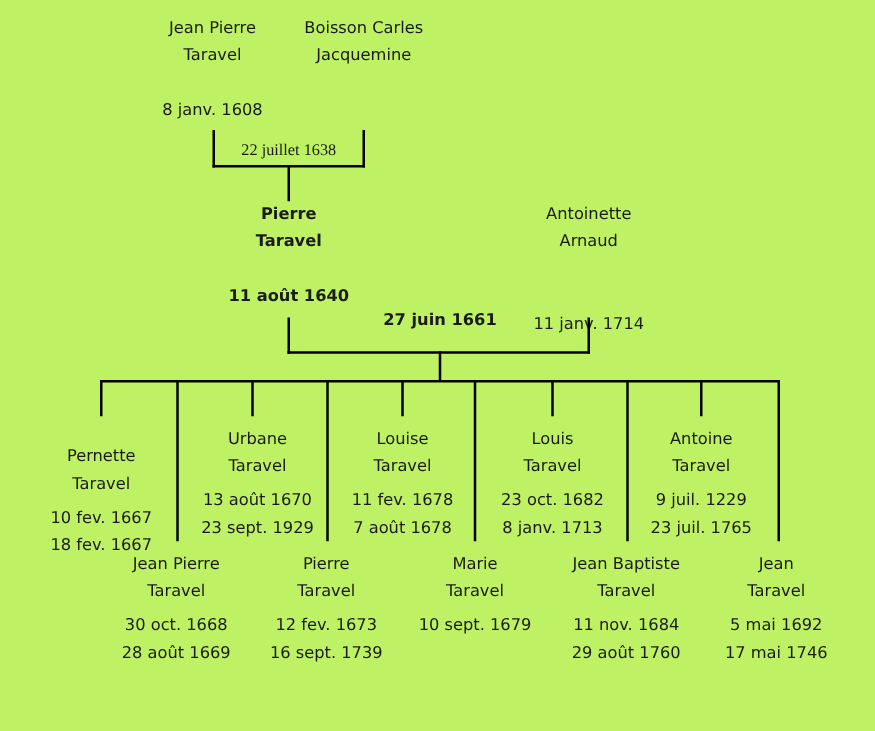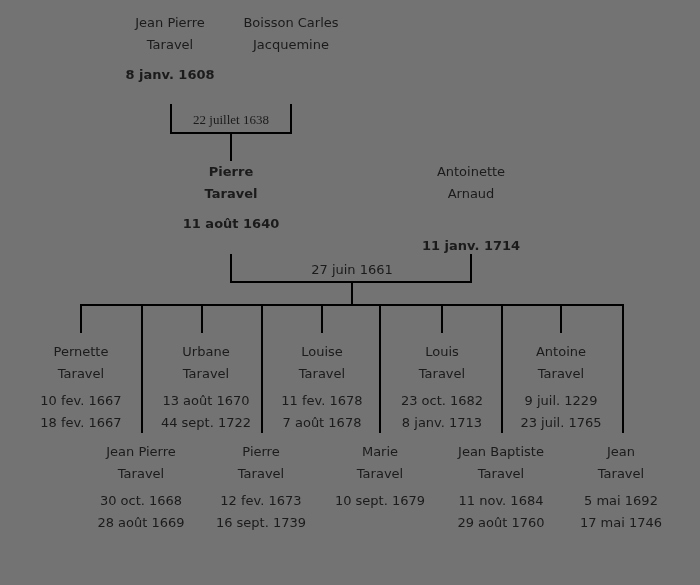--- a/index.html
+++ b/index.html
@@ -7,33 +7,33 @@
   body {
     background: #fae8d1;
     font-family: "DejaVu Sans", sans-serif;
     color: #1b1b1b;
     overflow: hidden;
   }
   .canvas {
     position: relative;
     width: 700px;
     height: 585px;
-    background: #737373;
+    background: #bef264;
   }
   .person {
     position: absolute;
     transform: translateX(-50%);
     text-align: center;
     font-size: 13px;
     line-height: 22px;
     white-space: nowrap;
   }
   .person .pname { min-height: 22px; }
   .person .pdate { min-height: 22px; }
-  .person.parents .pdates { margin-top: 8px; font-weight: bold; }
+  .person.parents .pdates { margin-top: 22px; }
   .person.kid .pdates { margin-top: 5px; }
   .person.bold { font-weight: bold; }
   .mlabel {
     position: absolute;
     transform: translateX(-50%);
     font-size: 13px;
     line-height: 22px;
     white-space: nowrap;
   }
   .vline, .hline { position: absolute; background: #000000; }
@@ -79,52 +79,52 @@
     <div class="pname">Arnaud</div>
     <div class="pdates">
       <div class="pdate"></div>
       <div class="pdate">11 janv. 1714</div>
     </div>
   </div>
 
   <div class="vline" style="left:230px; top:254px; height:29px;"></div>
   <div class="vline" style="left:470px; top:254px; height:29px;"></div>
   <div class="hline" style="left:230px; top:281px; width:242px;"></div>
-  <div class="mlabel" style="left:352px; top:259px;">27 juin 1661</div>
+  <div class="mlabel" style="left:352px; top:246px;font-weight:bold;">27 juin 1661</div>
   <div class="vline" style="left:351px; top:281px; height:24px;"></div>
 
   <div class="hline" style="left:80px; top:304px; width:544px;"></div>
 
   <div class="vline" style="left:80px; top:304px; height:29px;"></div>
   <div class="vline" style="left:201px; top:304px; height:29px;"></div>
   <div class="vline" style="left:321px; top:304px; height:29px;"></div>
   <div class="vline" style="left:441px; top:304px; height:29px;"></div>
   <div class="vline" style="left:560px; top:304px; height:29px;"></div>
 
   <div class="vline" style="left:141px; top:304px; height:129px;"></div>
   <div class="vline" style="left:261px; top:304px; height:129px;"></div>
   <div class="vline" style="left:379px; top:304px; height:129px;"></div>
   <div class="vline" style="left:501px; top:304px; height:129px;"></div>
   <div class="vline" style="left:622px; top:304px; height:129px;"></div>
 
-  <div class="person kid" style="left:81px; top:341px;">
+  <div class="person kid" style="left:81px; top:355px;">
     <div class="pname">Pernette</div>
     <div class="pname">Taravel</div>
     <div class="pdates">
       <div class="pdate">10 fev. 1667</div>
       <div class="pdate">18 fev. 1667</div>
     </div>
   </div>
 
   <div class="person kid" style="left:206px; top:341px;">
     <div class="pname">Urbane</div>
     <div class="pname">Taravel</div>
     <div class="pdates">
       <div class="pdate">13 août 1670</div>
-      <div class="pdate">44 sept. 1722</div>
+      <div class="pdate">23 sept. 1929</div>
     </div>
   </div>
 
   <div class="person kid" style="left:322px; top:341px;">
     <div class="pname">Louise</div>
     <div class="pname">Taravel</div>
     <div class="pdates">
       <div class="pdate">11 fev. 1678</div>
       <div class="pdate">7 août 1678</div>
     </div>

